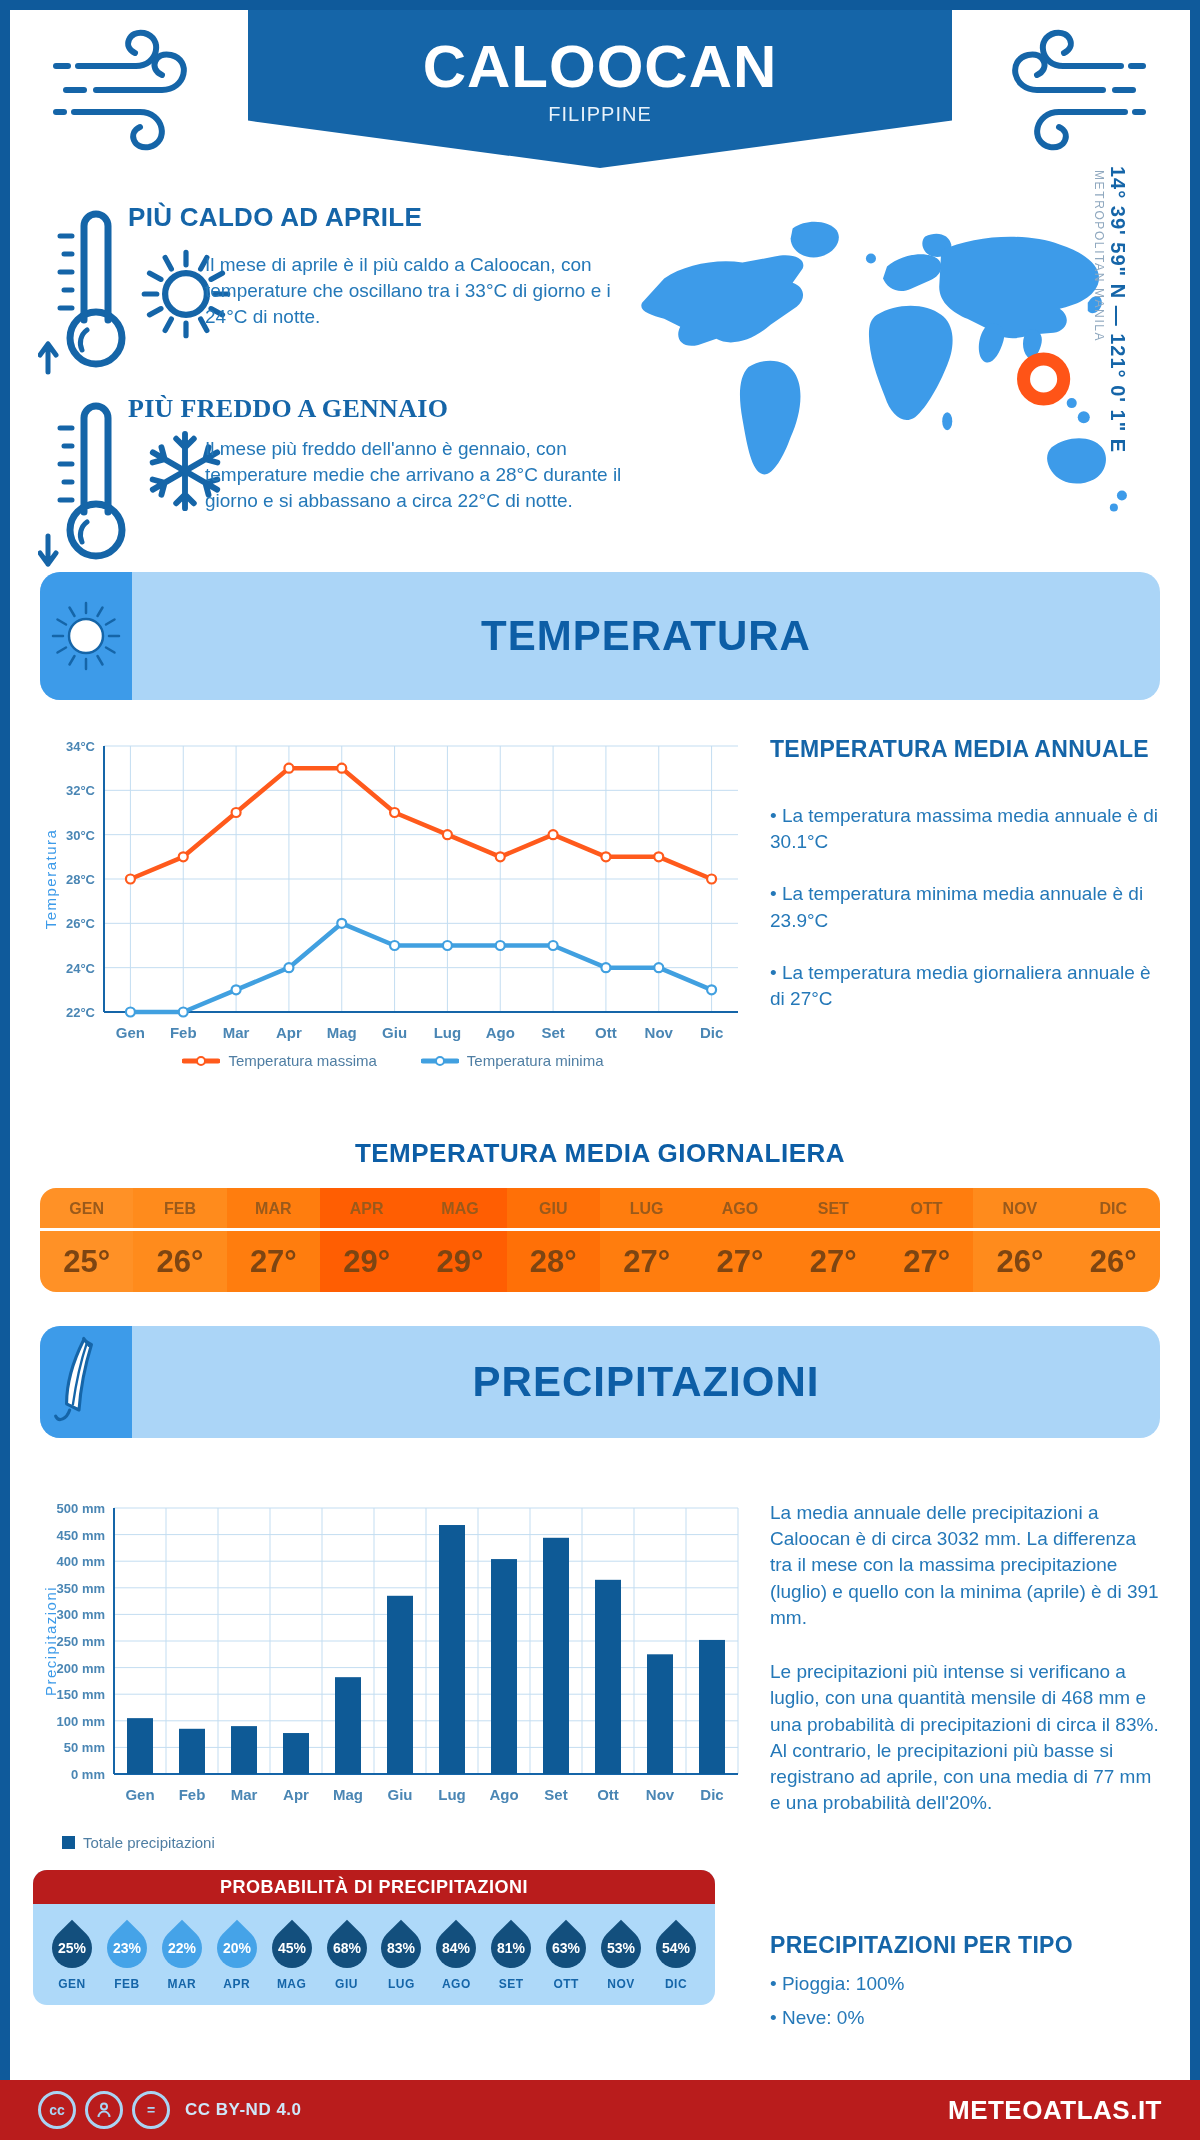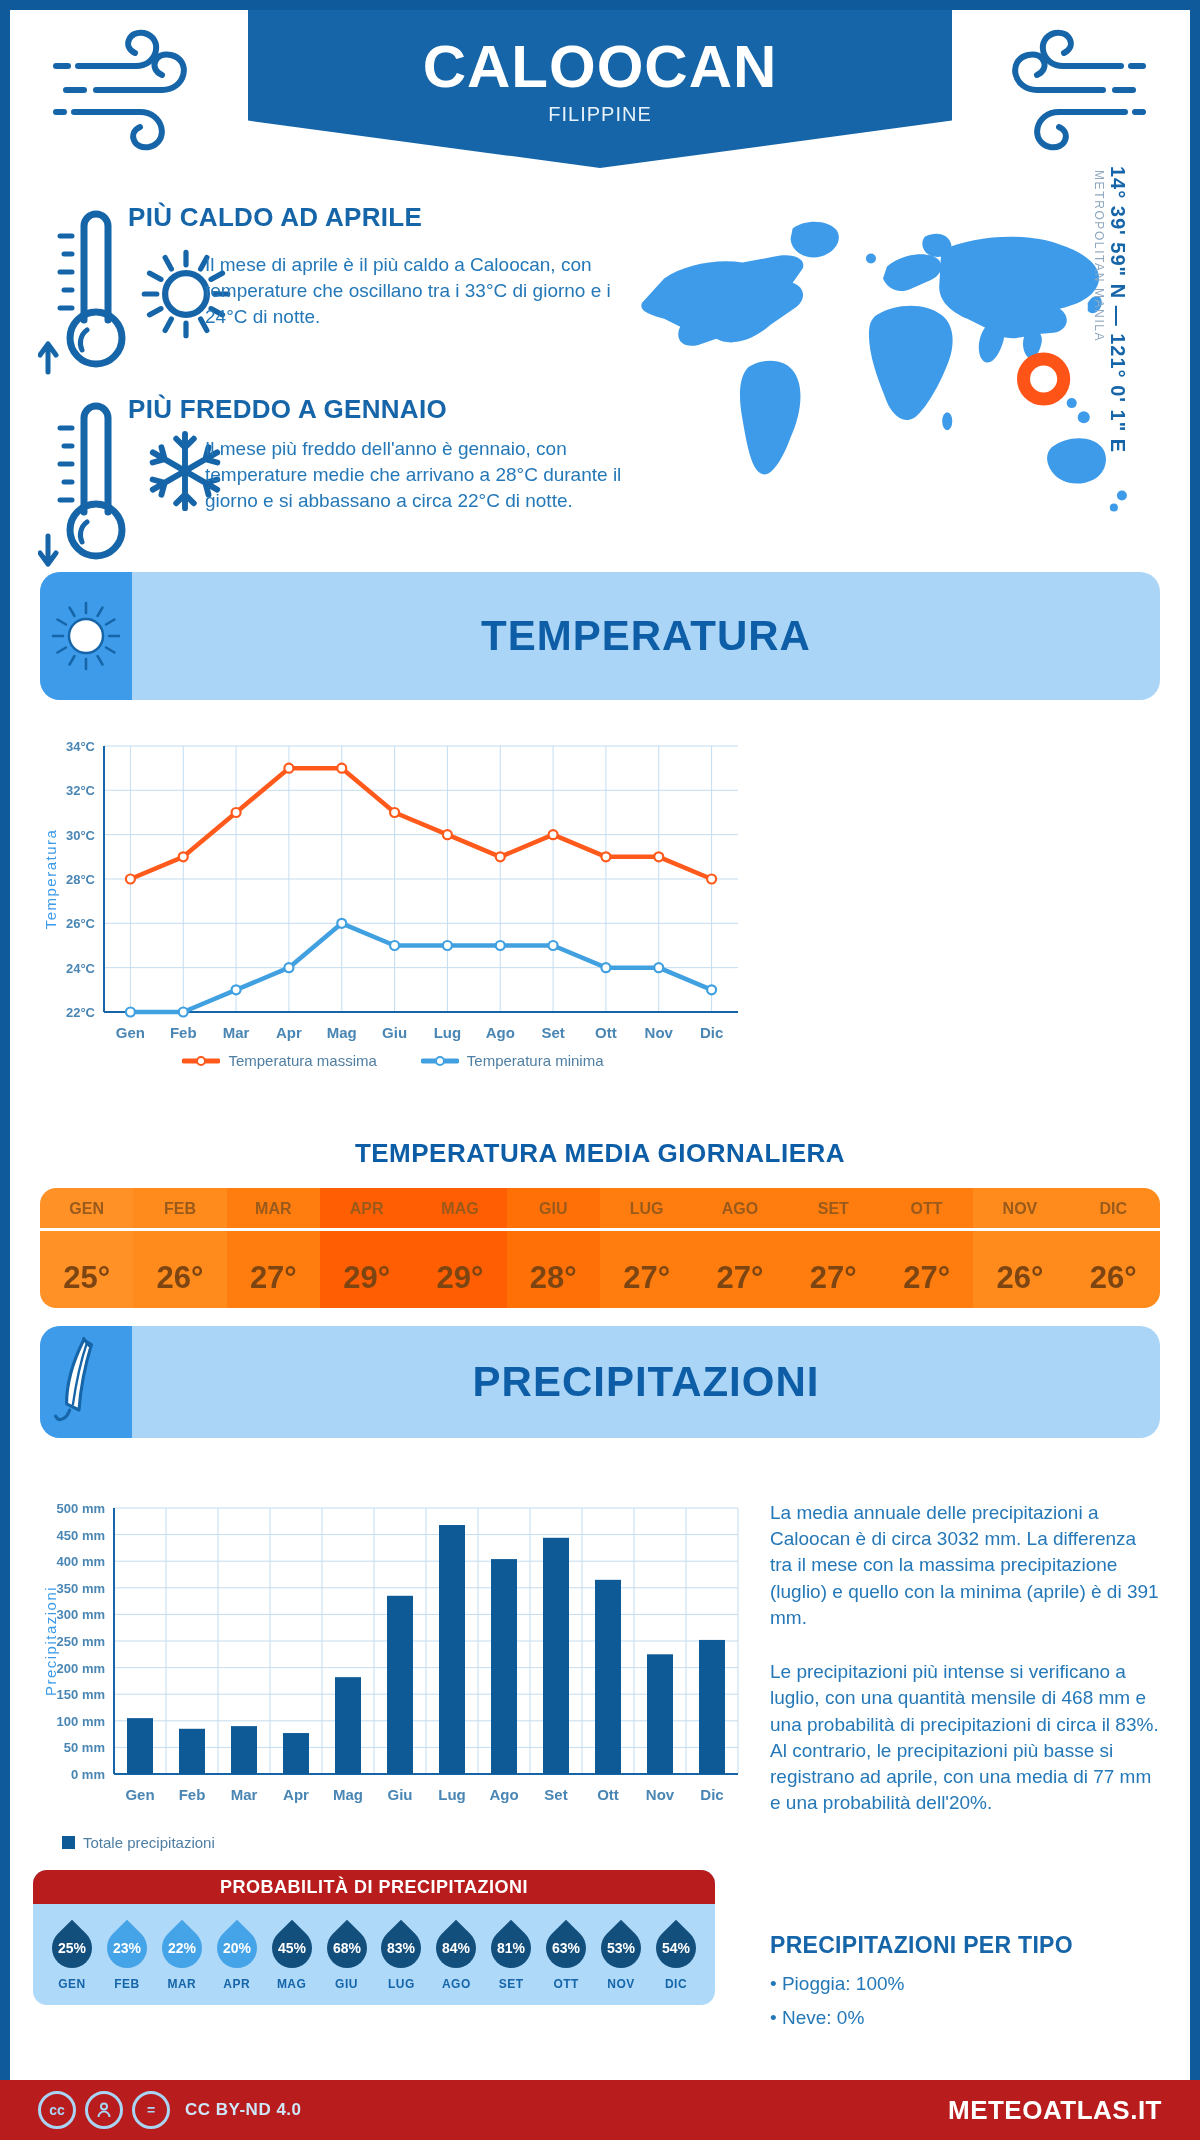--- a/index.html
+++ b/index.html
@@ -22,21 +22,21 @@
 
   
   .hl-title{font-size:26px;font-weight:800;color:#1565a8;letter-spacing:.3px;}
   .hl-body{font-size:19px;color:#2478b8;line-height:1.36;}
   #thermo-hot{left:38px;top:198px;width:102px;height:178px;}
   #sun-hot{left:138px;top:246px;width:96px;height:96px;}
   #hot-title{left:128px;top:202px;}
   #hot-body{left:205px;top:252px;width:430px;}
   #thermo-cold{left:38px;top:390px;width:102px;height:178px;}
   #snow-cold{left:140px;top:426px;width:90px;height:90px;}
-  #cold-title{left:128px;top:394px;}
+  #cold-title{left:128px;top:394px;font-family:Liberation Serif, serif;}
   #cold-body{left:205px;top:436px;width:445px;}
 
   
   #map{left:624px;top:196px;width:522px;height:362px;}
   .coords{left:1092px;top:166px;writing-mode:vertical-rl;}
   .coords .coord{display:block;font-size:20px;font-weight:800;color:#1565a8;letter-spacing:1px;}
   .coords .region{display:block;font-size:12px;color:#8fa8bf;letter-spacing:1.6px;margin-top:4px;}
 
   
   .sec-banner{left:40px;width:1120px;background:#abd5f7;border-radius:20px;display:flex;align-items:stretch;}
@@ -66,21 +66,21 @@
   #types-panel{left:770px;top:1932px;width:392px;}
   #types-panel .panel-head{margin-bottom:12px;}
   #types-panel p{margin:0 0 8px 0;}
 
   
   #daily-heading{left:0;top:1138px;width:1200px;text-align:center;
                  font-size:26px;font-weight:800;color:#0d5ea6;letter-spacing:.5px;}
   #temp-table{left:40px;top:1188px;width:1120px;border-radius:16px;overflow:hidden;display:flex;}
   .tcell{flex:1;text-align:center;}
   .tmonth{height:40px;line-height:42px;font-size:16px;font-weight:700;color:#9a5a1b;border-bottom:3px solid #fff;}
-  .tval{height:61px;line-height:61px;font-size:31px;font-weight:800;color:#7d4512;margin-top:16px;}
+  .tval{height:61px;line-height:61px;font-size:31px;font-weight:800;color:#7d4512;}
 
   
   #prob-panel{left:33px;top:1870px;width:682px;border-radius:14px;background:#aed9f9;padding-bottom:14px;}
   .prob-head{height:34px;background:#b91c1c;border-radius:14px 14px 0 0;color:#fff;
              font-weight:700;font-size:18px;display:flex;align-items:center;justify-content:center;letter-spacing:.5px;}
   .drops{display:flex;justify-content:space-between;padding:16px 14px 0 14px;}
   .dropwrap{width:50px;text-align:center;}
   .drop{width:40px;height:40px;margin:8px auto 0 auto;border-radius:0 50% 50% 50%;
         transform:rotate(45deg);display:flex;align-items:center;justify-content:center;}
   .drop span{transform:rotate(-45deg);color:#fff;font-weight:800;font-size:14px;}
@@ -305,20 +305,26 @@
         </svg>
         <span>Temperatura massima</span>
       </span><span class="legend-item">
         <svg width="38" height="12">
           <line x1="2" y1="6" x2="36" y2="6" stroke="#41a0e0" stroke-width="5" stroke-linecap="round"></line>
           <circle cx="19" cy="6" r="4" fill="#fff" stroke="#41a0e0" stroke-width="2"></circle>
         </svg>
         <span>Temperatura minima</span>
       </span></div>
 
+  <div class="abs" id="annual-panel">
+    <div class="panel-head">TEMPERATURA MEDIA ANNUALE</div>
+    <p class="panel-text">• La temperatura massima media annuale è di 30.1°C</p>
+    <p class="panel-text">• La temperatura minima media annuale è di 23.9°C</p>
+    <p class="panel-text">• La temperatura media giornaliera annuale è di 27°C</p>
+  </div>
 
   <div class="abs" id="daily-heading">TEMPERATURA MEDIA GIORNALIERA</div>
   <div class="abs" id="temp-table">
       <div class="tcell" style="background: rgb(255, 145, 38);">
         <div class="tmonth">GEN</div>
         <div class="tval">25°</div>
       </div>
       <div class="tcell" style="background: rgb(255, 139, 28);">
         <div class="tmonth">FEB</div>
         <div class="tval">26°</div>

